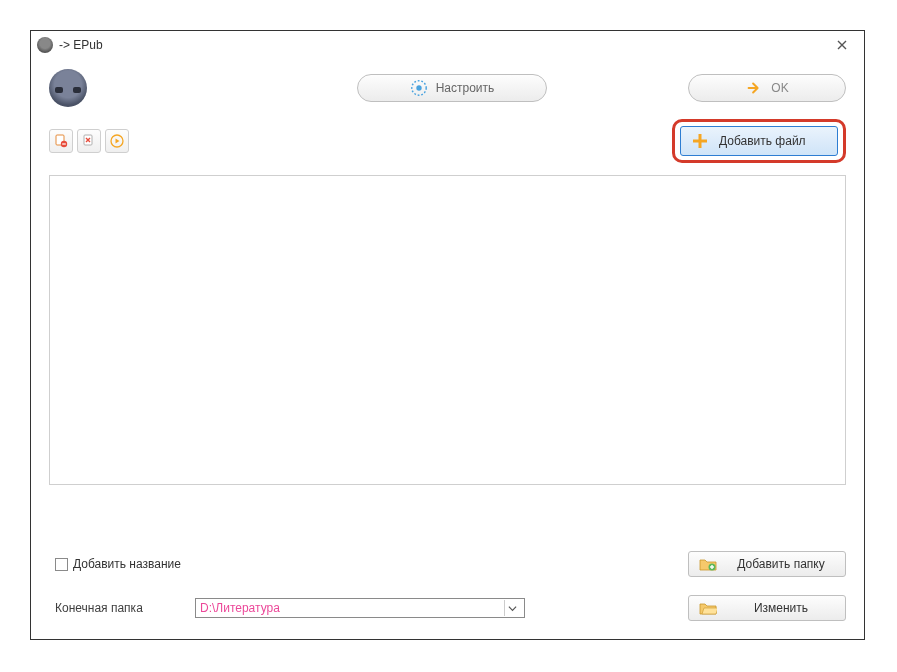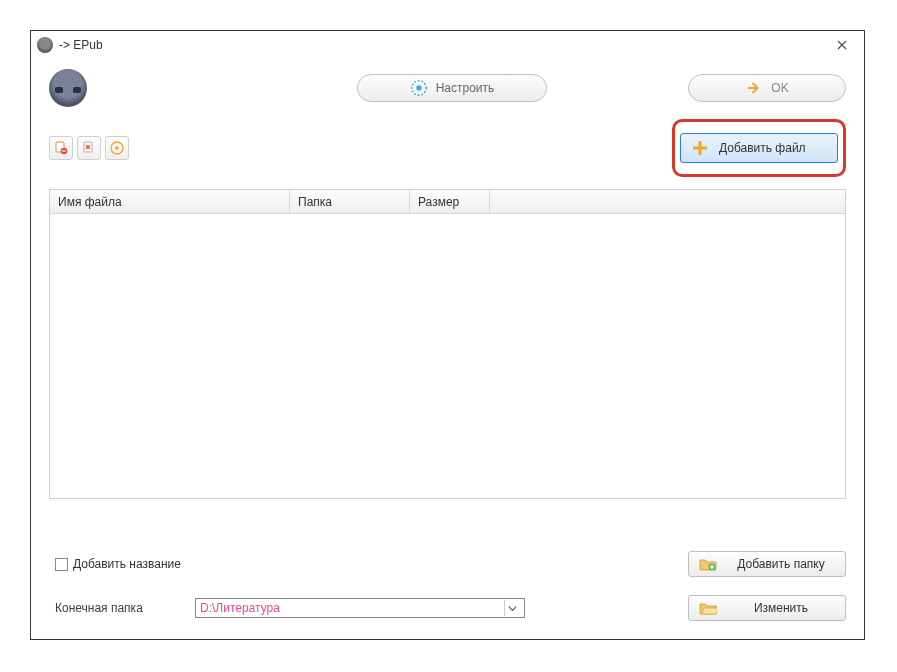--- a/index.html
+++ b/index.html
@@ -18,21 +18,21 @@
 .wide-btn { height: 28px; border: 1px solid #bfbfbf; background: linear-gradient(#fdfdfd,#ececec); border-radius: 14px; display: flex; align-items: center; justify-content: center; gap: 8px; cursor: pointer; position: relative; }
 .wide-btn .inner-icon { width: 18px; height: 18px; display: flex; align-items: center; justify-content: center; }
 .wide-btn .label { color: #666; font-size: 12px; }
 .wide-btn.ok .label { color: #888; }
 #configure-btn { width: 190px; margin-left: 260px; }
 #ok-btn { width: 158px; margin-left: auto; }
 .row2 { display: flex; align-items: center; padding: 6px 18px 8px; }
 .smallbtns { display: flex; gap: 4px; }
 .smallbtn { width: 24px; height: 24px; border: 1px solid #cfcfcf; background: linear-gradient(#fdfdfd,#efefef); border-radius: 3px; display: flex; align-items: center; justify-content: center; cursor: pointer; }
 .smallbtn svg { width: 14px; height: 14px; }
-.addfile-wrap { margin-left: auto; border: 3px solid #d43a2a; border-radius: 10px; padding: 11px 5px; }
+.addfile-wrap { margin-left: auto; border: 3px solid #d43a2a; border-radius: 10px; padding: 4px 5px; }
 .addfile-btn { width: 158px; height: 30px; border: 1px solid #2d7dd2; background: linear-gradient(#eaf3fc,#cfe4f8); border-radius: 3px; display: flex; align-items: center; gap: 10px; padding: 0 10px; cursor: pointer; }
 .addfile-btn .plus { width: 18px; height: 18px; display: flex; align-items: center; justify-content: center; }
 .addfile-btn .label { color: #333; font-size: 12px; }
 .table-area { margin: 4px 18px 0; border: 1px solid #cfcfcf; height: 310px; background: #fff; }
 .thead { display: flex; height: 24px; background: linear-gradient(#fdfdfd,#eeeeee); border-bottom: 1px solid #d8d8d8; }
 .th { border-right: 1px solid #d8d8d8; display: flex; align-items: center; padding: 0 8px; color: #333; font-size: 12px; }
 .th.c1 { width: 240px; }
 .th.c2 { width: 120px; }
 .th.c3 { width: 80px; }
 .th.cx { flex: 1; border-right: none; }
@@ -115,26 +115,20 @@
               <rect x="7.5" y="2" width="3" height="14" fill="#f5a623"></rect>
               <rect x="2" y="7.5" width="14" height="3" fill="#f5a623"></rect>
             </svg>
         </span>
         <span class="label">Добавить файл</span>
       </div>
     </div>
   </div>
 
   <div class="table-area">
-    <div class="thead">
-      <div class="th c1">Имя файла</div>
-      <div class="th c2">Папка</div>
-      <div class="th c3">Размер</div>
-      <div class="th cx"></div>
-    </div>
     <div class="tbody"></div>
   </div>
 
   <div class="bottom">
     <div class="botrow">
       <span class="checkbox"></span>
       <span class="check-label">Добавить название</span>
       <div class="right-btn">
         <span class="icn">
           <svg viewBox="0 0 18 18">

